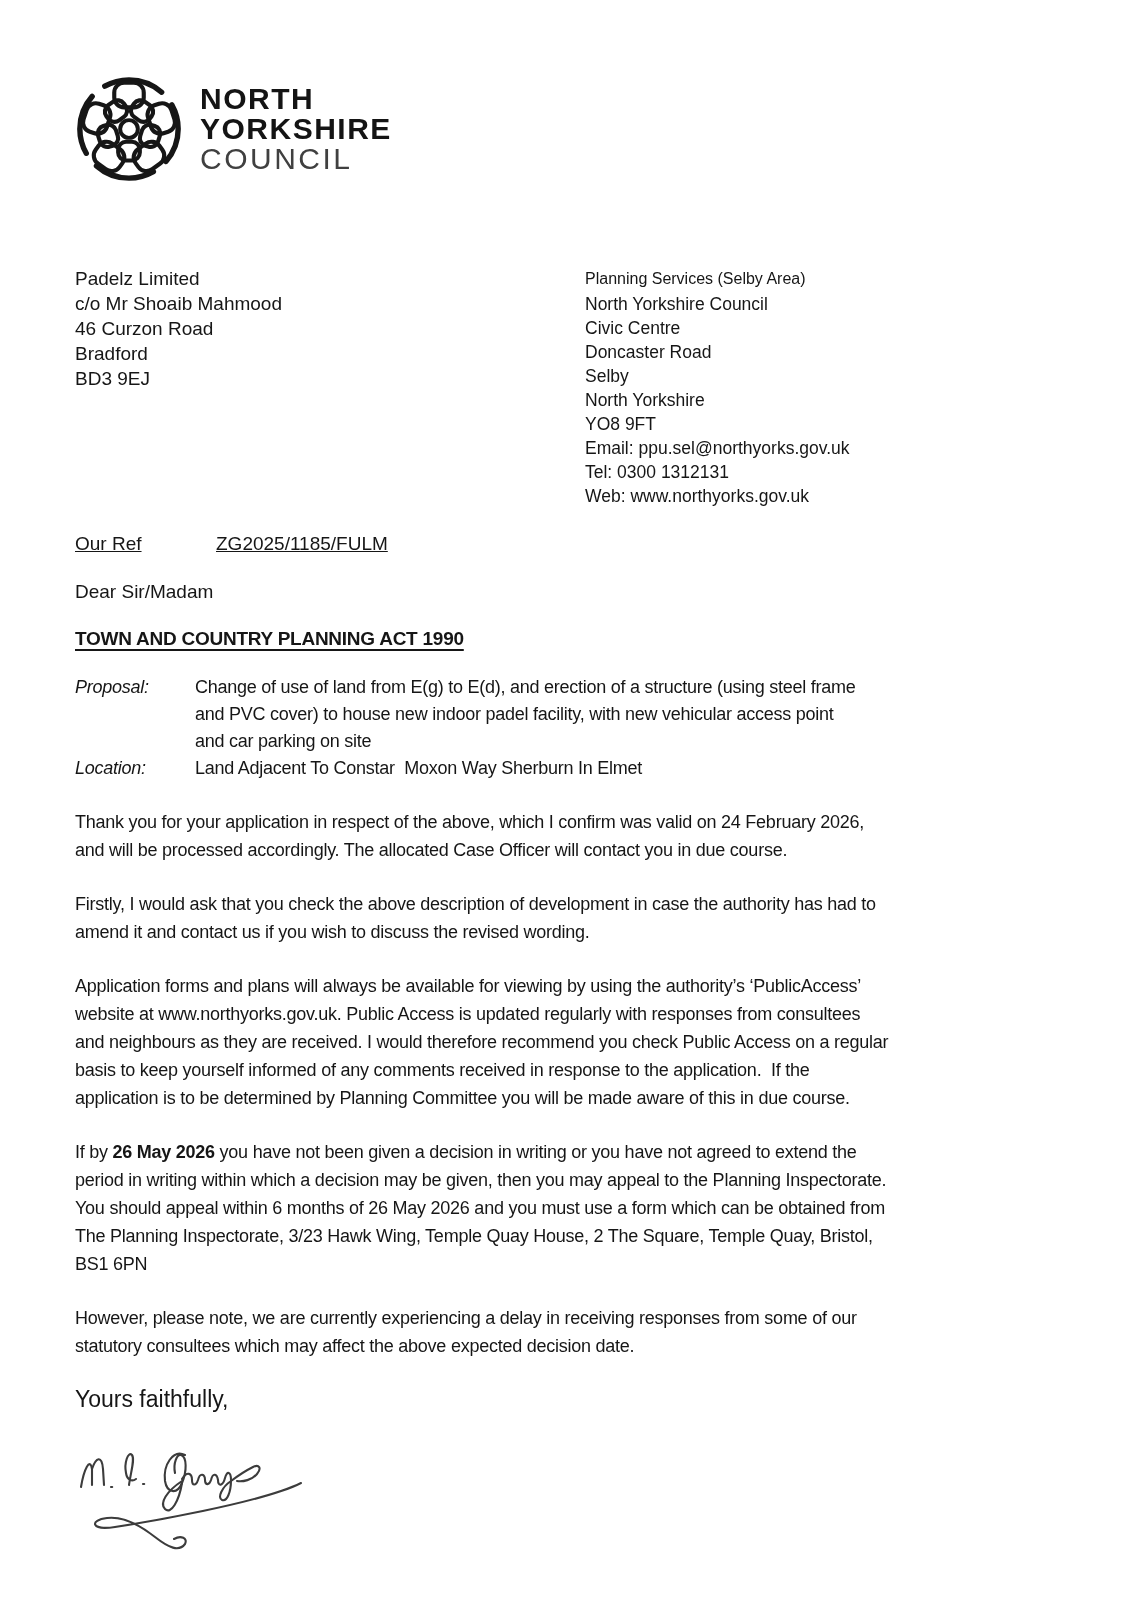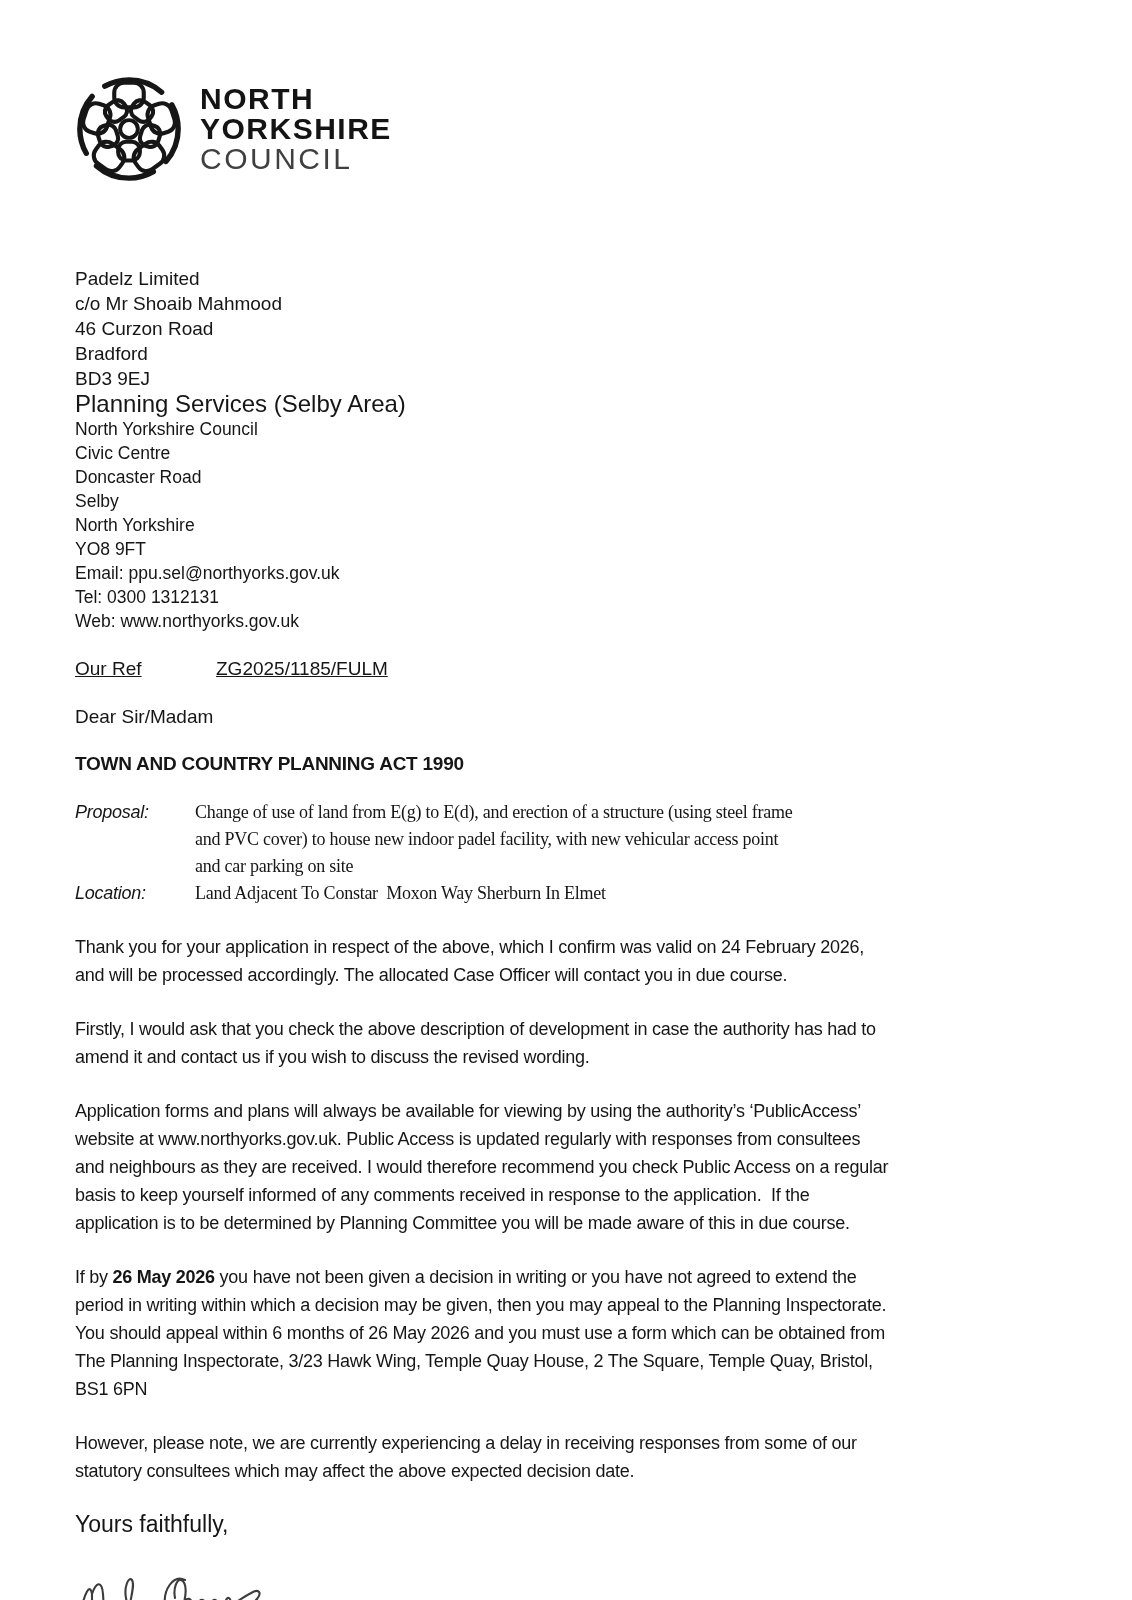--- a/index.html
+++ b/index.html
@@ -13,40 +13,40 @@
     overflow:hidden;
     padding:70px 65px 0 75px;
   }
   
   .logo { display:flex; align-items:center; gap:12px; margin-left:-5px; }
   .logo svg { display:block; }
   .wordmark { color:#141414; }
   .wordmark .wm-line { font-size:30px; line-height:30px; font-weight:700; letter-spacing:1.5px; }
   .wordmark .wm-light { font-weight:400; letter-spacing:2.5px; color:#404040; }
   
-  .addresses { display:flex; margin-top:78px;flex-direction:column; }
+  .addresses { display:flex; margin-top:78px; }
   .addr-left { width:510px; font-size:19px; line-height:25px; white-space:pre-line; }
   .addr-right { font-size:17.5px; line-height:24px; }
-  .addr-right .sender-heading { font-size:24px; line-height:26px; }
+  .addr-right .sender-heading { font-size:16px; line-height:26px; }
   .addr-right .sender-lines { white-space:pre-line; }
   
   .refs { margin-top:22px; font-size:19px; line-height:27px; }
   .ref-row { display:flex;text-decoration:underline; }
   .ref-label { width:141px; }
   
   .salutation { margin-top:24px; font-size:19px; }
   .act-heading {
     margin-top:25px; font-size:19px; font-weight:700; letter-spacing:-0.2px;
-    text-decoration-thickness:2px; text-underline-offset:4px;
+    text-decoration:underline; text-decoration-thickness:2px; text-underline-offset:4px;
   }
   .narrow { letter-spacing:-0.25px; }
   .prop-block { margin-top:24px; font-size:18px; line-height:27px; }
   .prop-row { display:flex; }
   .prop-label { width:120px; font-weight:400; font-style:italic; flex:none; }
-  .prop-text { white-space:pre-line;font-family:Liberation Serif, serif; }
+  .prop-text { white-space:pre-line; }
   .para { margin-top:26px; font-size:18px; line-height:28px; white-space:pre-line; max-width:1000px; }
   .closing { margin-top:26px; font-size:23px; }
   .signature { margin-top:10px; margin-left:-6px; }
   .b { font-weight:700;text-align:center; }
 </style>
 </head>
 <body>
 
 <div class="page">
 

